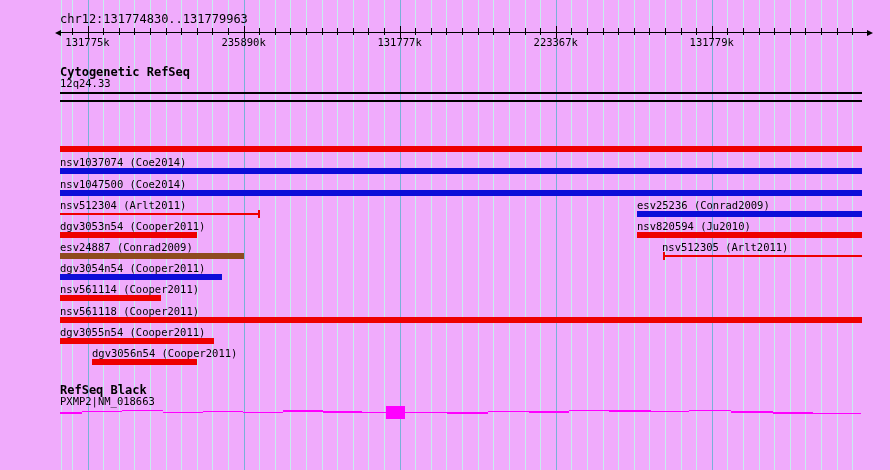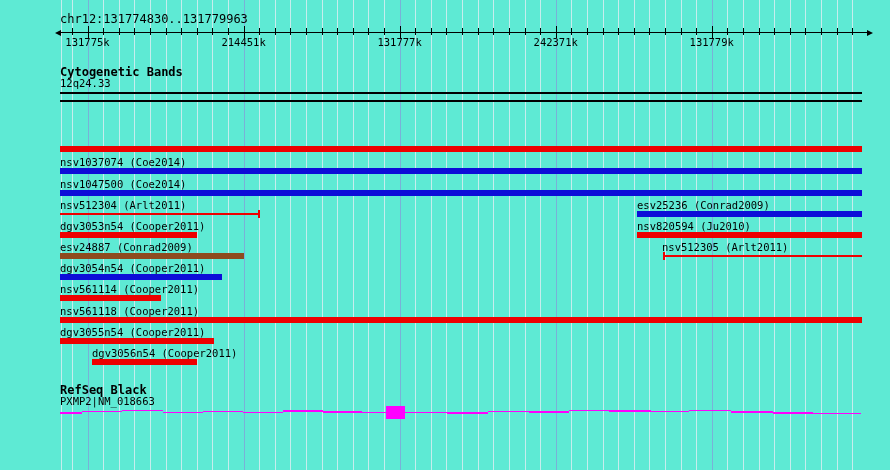--- a/index.html
+++ b/index.html
@@ -1,17 +1,17 @@
 <!DOCTYPE html>
 <html><head>
 <meta charset="utf-8">
 <style>
   html,body{margin:0;padding:0;background:#ffffff;}
   .page{
-    position:relative;width:890px;height:470px;background:#5eead4;overflow:hidden;
+    position:relative;width:890px;height:470px;background:#f0abfc;overflow:hidden;
     font-family:"DejaVu Sans Mono", monospace;color:#000;
   }
   .abs{position:absolute;}
   .grid-line{position:absolute;top:0;bottom:0;width:1px;}
   .grid-line.light{background:#c6eded;}
   .grid-line.dark{background:#79b1d8;}
   .title-text{position:absolute;font-size:12px;line-height:12px;white-space:pre;}
   .section-title{position:absolute;font-size:12px;line-height:12px;font-weight:bold;white-space:pre;}
   .small-text{position:absolute;font-size:10.5px;line-height:11px;white-space:pre;}
   .ruler-line{position:absolute;height:1px;background:#000;}
@@ -139,27 +139,27 @@
       <div class="ruler-tick" style="left: 727.3px; top: 28px; height: 7px;"></div>
       <div class="ruler-tick" style="left: 742.9px; top: 28px; height: 7px;"></div>
       <div class="ruler-tick" style="left: 758.5px; top: 28px; height: 7px;"></div>
       <div class="ruler-tick" style="left: 774.1px; top: 28px; height: 7px;"></div>
       <div class="ruler-tick" style="left: 789.7px; top: 28px; height: 7px;"></div>
       <div class="ruler-tick" style="left: 805.4px; top: 28px; height: 7px;"></div>
       <div class="ruler-tick" style="left: 821px; top: 28px; height: 7px;"></div>
       <div class="ruler-tick" style="left: 836.6px; top: 28px; height: 7px;"></div>
       <div class="ruler-tick" style="left: 852.2px; top: 28px; height: 7px;"></div>
       <div class="ruler-label" style="left: 87.5px; top: 37px;">131775k</div>
-      <div class="ruler-label" style="left: 243.6px; top: 37px;">214451k</div>
+      <div class="ruler-label" style="left: 243.6px; top: 37px;">235890k</div>
       <div class="ruler-label" style="left: 399.6px; top: 37px;">131777k</div>
-      <div class="ruler-label" style="left: 555.7px; top: 37px;">242371k</div>
+      <div class="ruler-label" style="left: 555.7px; top: 37px;">223367k</div>
       <div class="ruler-label" style="left: 711.7px; top: 37px;">131779k</div>
     </div>
 
-  <div class="section-title" style="left:60px;top:66px;">Cytogenetic Bands</div>
+  <div class="section-title" style="left:60px;top:66px;">Cytogenetic RefSeq</div>
   <div class="small-text" style="left:60px;top:78px;">12q24.33</div>
   <div class="hrule" style="left:60px;top:92px;width:802px;"></div>
   <div class="hrule" style="left:60px;top:100px;width:802px;"></div>
 
   <div class="abs" id="variants-layer" style="left:0;top:0;width:890px;height:470px;">
       <div class="variant-bar" style="left: 60px; width: 802px; top: 146px; background: rgb(238, 0, 0);"></div>
       <div class="variant-label" style="left: 60px; top: 157px;">nsv1037074 (Coe2014)</div>
       <div class="variant-bar" style="left: 60px; width: 802px; top: 168px; background: rgb(13, 13, 216);"></div>
       <div class="variant-label" style="left: 60px; top: 179px;">nsv1047500 (Coe2014)</div>
       <div class="variant-bar" style="left: 60px; width: 802px; top: 190px; background: rgb(13, 13, 216);"></div>

